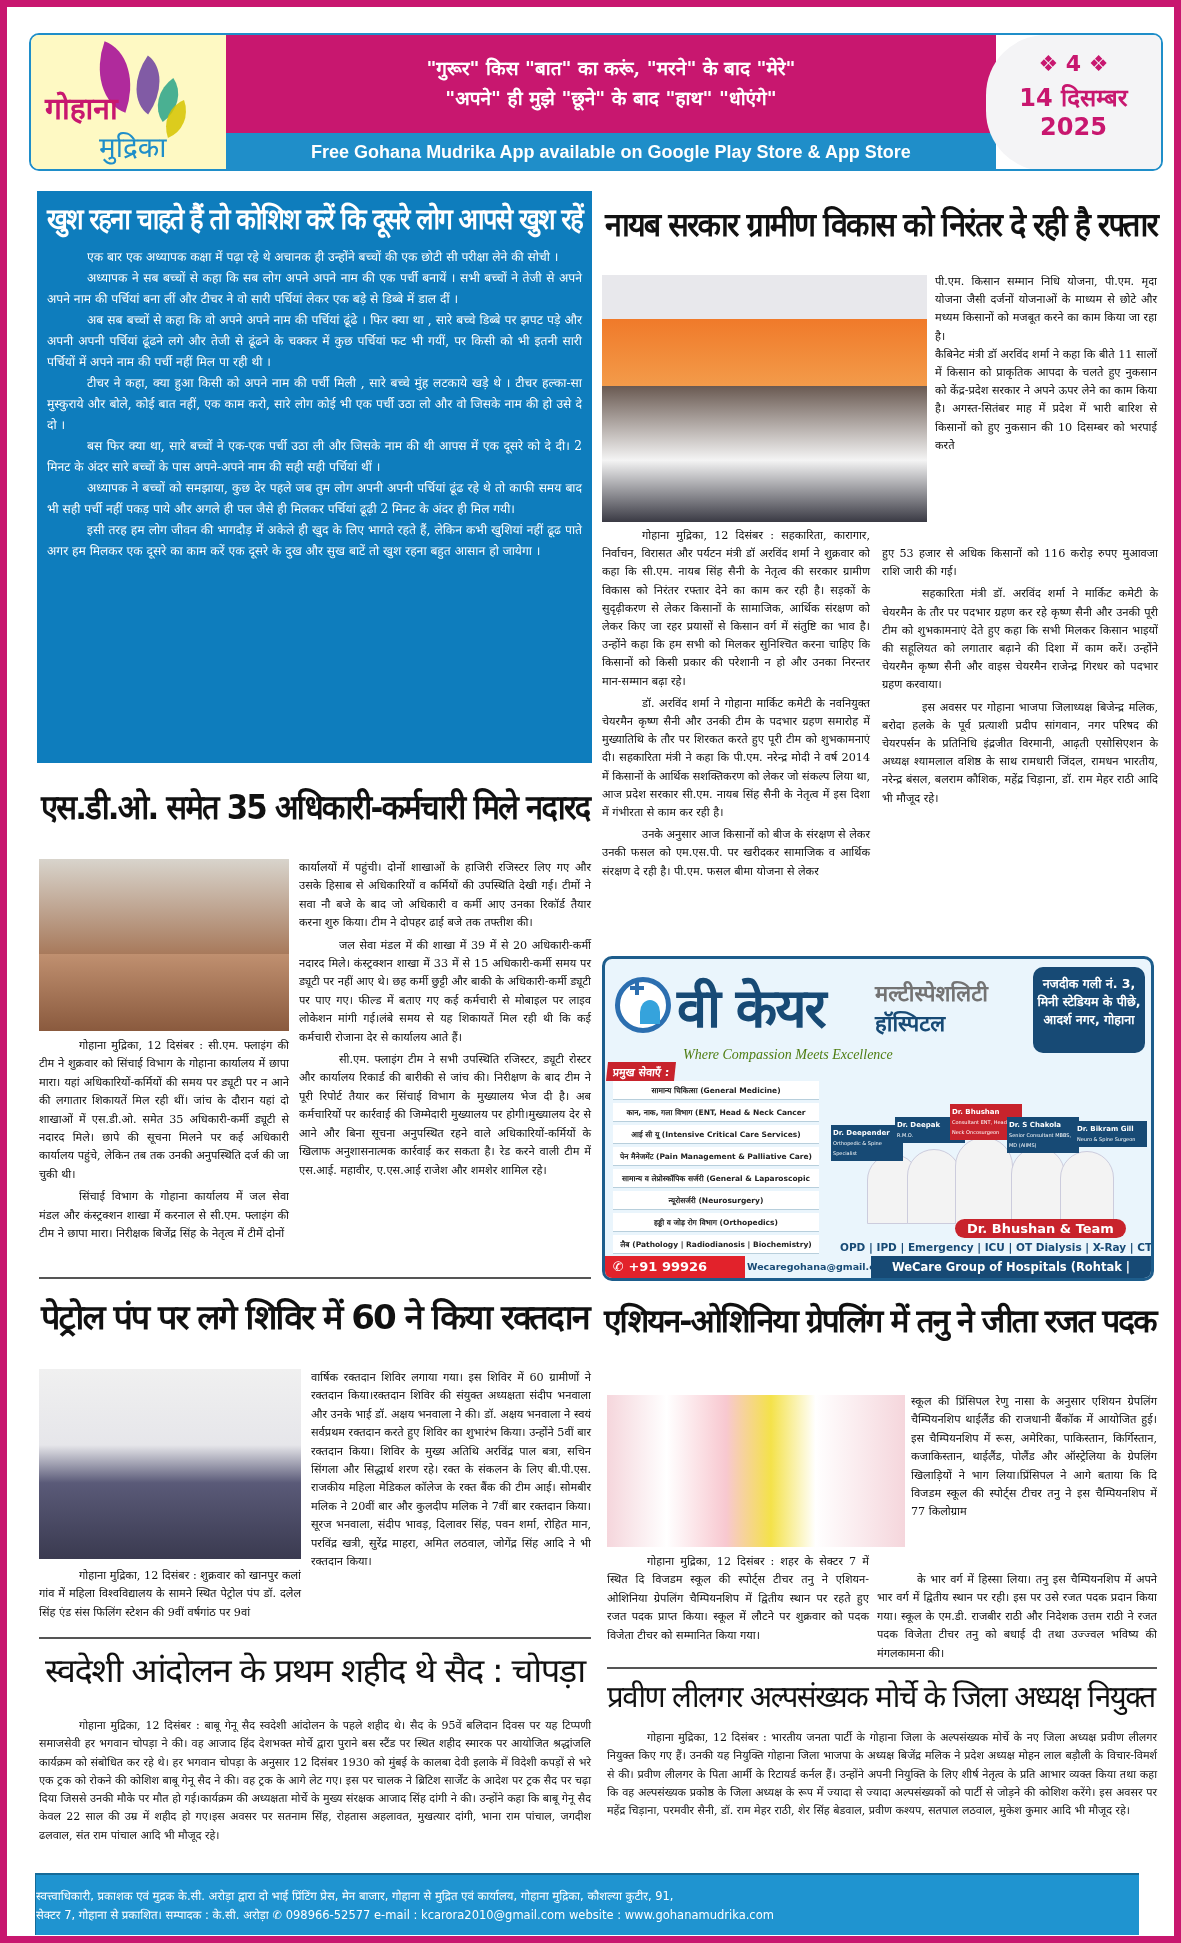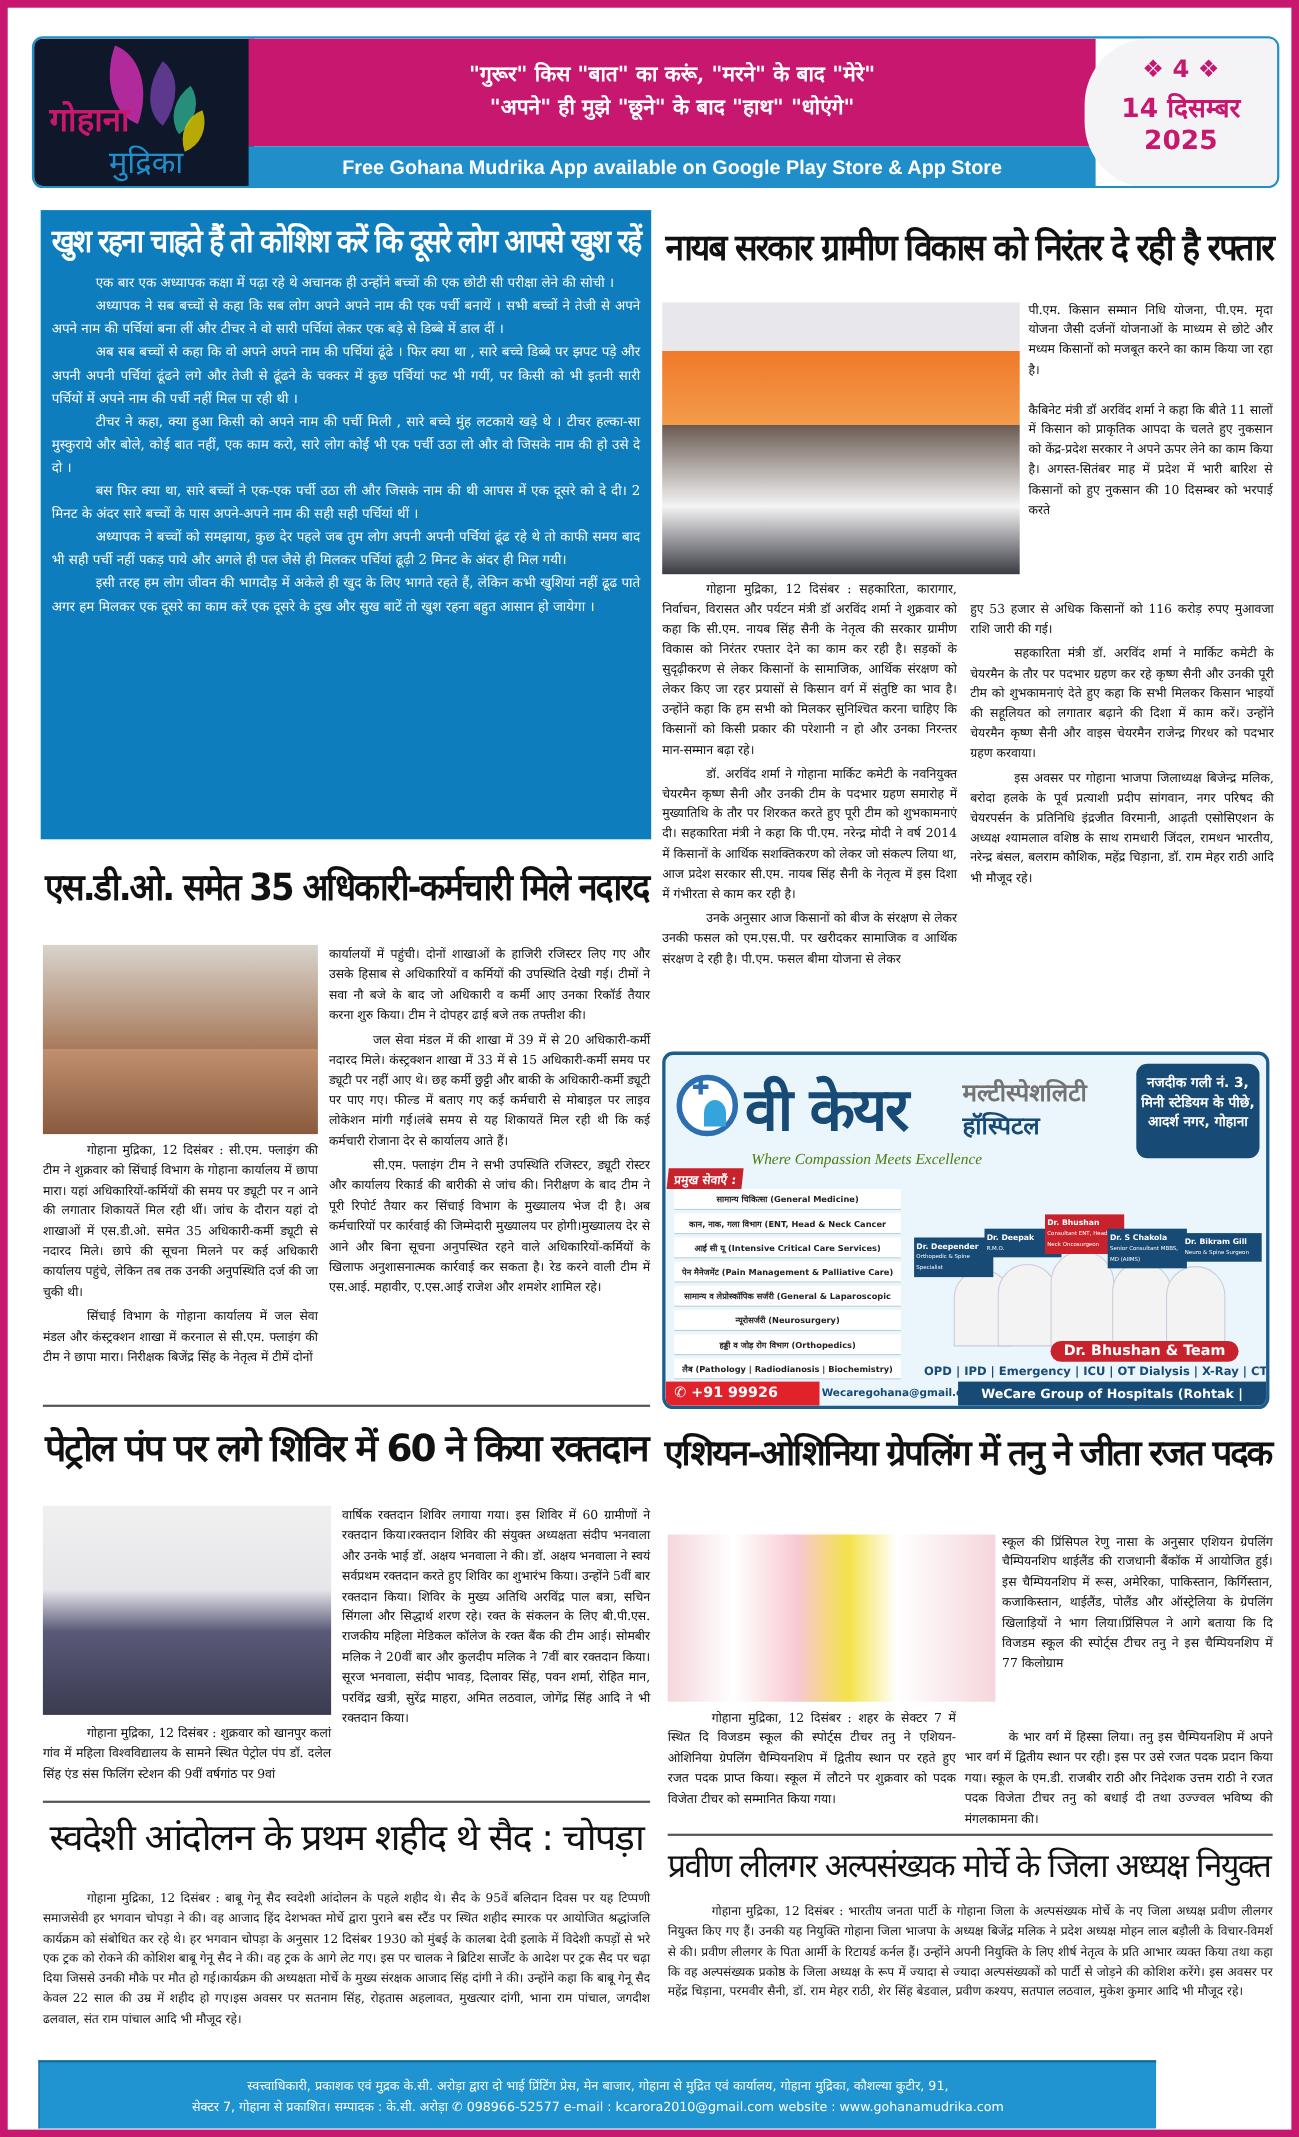--- a/index.html
+++ b/index.html
@@ -1,20 +1,20 @@
 <!DOCTYPE html>
 <html><head>
 <meta charset="utf-8">
 <style>
 *{box-sizing:border-box;margin:0;padding:0}
 html,body{width:1181px;height:1943px;background:#fff;overflow:hidden}
 body{font-family:"DejaVu Serif",serif;color:#111;position:relative}
 .frame{position:absolute;left:0;top:0;width:1181px;height:1943px;border:7px solid #c8176f;background:#fff}
 .masthead{position:absolute;left:22px;top:26px;width:1134px;height:138px;border:2px solid #1f8ec9;border-radius:10px;overflow:hidden;background:#fff}
-.logo-area{position:absolute;left:0;top:0;width:200px;height:136px;background:#0f172a}
+.logo-area{position:absolute;left:0;top:0;width:200px;height:136px;background:#fef9c3}
 .logo-petal{position:absolute;border-radius:0 100% 0 100%}
 .logo-text1{position:absolute;left:14px;top:52px;font-size:30px;font-weight:bold;color:#c8176f;font-family:"DejaVu Sans",sans-serif}
 .logo-text2{position:absolute;left:68px;top:92px;font-size:28px;font-weight:normal;color:#1f8ec9;font-family:"DejaVu Sans",sans-serif}
 .quote-band{position:absolute;left:195px;top:0;width:770px;height:98px;background:#c8176f;color:#fff;text-align:center;font-size:19px;line-height:30px;padding-top:18px;font-weight:bold}
 .app-band{position:absolute;left:195px;top:98px;width:770px;height:38px;background:#1f8ec9;color:#fff;text-align:center;font-size:18px;line-height:38px;font-weight:bold;font-family:"Liberation Sans",sans-serif}
 .date-area{position:absolute;right:0;top:0;width:175px;height:136px;background:#f4f4f6;text-align:center;color:#c8176f;font-family:"DejaVu Sans",sans-serif;border-radius:60px 0 0 60px}
 .date-page{font-size:22px;margin-top:16px;font-weight:bold}
 .date-day{font-size:24px;margin-top:4px;font-weight:bold}
 .date-year{font-size:24px;font-weight:bold}
 .head{font-family:"DejaVu Sans",sans-serif;font-weight:bold;font-size:31px;line-height:44px;white-space:nowrap;letter-spacing:-1.5px;transform-origin:left top}
@@ -35,21 +35,21 @@
 .ad-services-label{position:absolute;left:2px;top:103px;background:#c8232c;color:#fff;font-size:11px;padding:2px 6px;font-weight:bold;transform:skewX(-6deg)}
 .ad-service{position:absolute;left:8px;width:206px;height:19px;background:#fff;border-bottom:1px solid #b8cfdc;font-size:7.5px;line-height:19px;text-align:center;color:#222;font-weight:bold}
 .ad-doc{position:absolute;background:#174a75;color:#fff;font-size:7px;font-weight:bold;padding:3px 2px;line-height:10px}
 .ad-doc.red{background:#c8232c}
 .ad-person{position:absolute;border-radius:40px 40px 0 0;background:#f3f3f3;border:1px solid #ccd}
 .ad-team{position:absolute;left:350px;top:260px;background:#c8232c;color:#fff;font-size:13px;font-weight:bold;padding:2px 12px;border-radius:10px}
 .ad-facilities{position:absolute;left:235px;top:282px;font-size:10.5px;font-weight:bold;color:#174a75;white-space:nowrap}
 .ad-phone{position:absolute;left:0;bottom:0;width:140px;height:22px;background:#e2222b;color:#fff;font-weight:bold;font-size:13px;line-height:22px;padding-left:8px}
 .ad-email{position:absolute;left:142px;bottom:0;width:120px;height:22px;font-size:9.5px;line-height:22px;color:#174a75;font-weight:bold}
 .ad-group{position:absolute;right:0;bottom:0;width:280px;height:22px;background:#174a75;color:#fff;font-weight:bold;font-size:11.5px;line-height:22px;text-align:center}
-.footer{position:absolute;left:28px;top:1866px;width:1016px;height:62px;background:#1f94d0;color:#fff;text-align:center;font-family:"DejaVu Sans",sans-serif;font-size:11.5px;line-height:19px;padding-top:12px;border-top:2px solid #156a98;border-left:1px solid #156a98}
+.footer{position:absolute;left:28px;top:1866px;width:1104px;height:62px;background:#1f94d0;color:#fff;text-align:left;font-family:"DejaVu Sans",sans-serif;font-size:11.5px;line-height:19px;padding-top:12px;border-top:2px solid #156a98;border-left:1px solid #156a98}
 </style>
 </head>
 <body>
 
 <div class="frame">
 
   <div class="masthead">
     <div class="logo-area">
       <div class="logo-petal" style="left:62px;top:12px;width:44px;height:60px;background:#b02a9c;transform:rotate(20deg)"></div>
       <div class="logo-petal" style="left:100px;top:26px;width:34px;height:48px;background:#6b3fa0;opacity:.85;transform:rotate(35deg)"></div>
@@ -77,21 +77,21 @@
     <p>अब सब बच्चों से कहा कि वो अपने अपने नाम की पर्चियां ढूंढे । फिर क्या था , सारे बच्चे डिब्बे पर झपट पड़े और अपनी अपनी पर्चियां ढूंढने लगे और तेजी से ढूंढने के चक्कर में कुछ पर्चियां फट भी गयीं, पर किसी को भी इतनी सारी पर्चियों में अपने नाम की पर्ची नहीं मिल पा रही थी ।</p>
     <p>टीचर ने कहा, क्या हुआ किसी को अपने नाम की पर्ची मिली , सारे बच्चे मुंह लटकाये खड़े थे । टीचर हल्का-सा मुस्कुराये और बोले, कोई बात नहीं, एक काम करो, सारे लोग कोई भी एक पर्ची उठा लो और वो जिसके नाम की हो उसे दे दो ।</p>
     <p>बस फिर क्या था, सारे बच्चों ने एक-एक पर्ची उठा ली और जिसके नाम की थी आपस में एक दूसरे को दे दी। 2 मिनट के अंदर सारे बच्चों के पास अपने-अपने नाम की सही सही पर्चियां थीं ।</p>
     <p>अध्यापक ने बच्चों को समझाया, कुछ देर पहले जब तुम लोग अपनी अपनी पर्चियां ढूंढ रहे थे तो काफी समय बाद भी सही पर्ची नहीं पकड़ पाये और अगले ही पल जैसे ही मिलकर पर्चियां ढूढ़ी 2 मिनट के अंदर ही मिल गयी।</p>
     <p>इसी तरह हम लोग जीवन की भागदौड़ में अकेले ही खुद के लिए भागते रहते हैं, लेकिन कभी खुशियां नहीं ढूढ पाते अगर हम मिलकर एक दूसरे का काम करें एक दूसरे के दुख और सुख बाटें तो खुश रहना बहुत आसान हो जायेगा ।</p>
   </div>
 
   <div class="head" style="position: absolute; left: 598px; top: 196px; font-size: 33px; letter-spacing: -2px; transform: scaleX(0.924623);">नायब सरकार ग्रामीण विकास को निरंतर दे रही है रफ्तार</div>
   <div class="photo" style="left:595px;top:268px;width:325px;height:247px;background:linear-gradient(180deg,#e8e8ec 0%,#e8e8ec 18%,#f07a2a 18%,#f39b4a 45%,#6a5a52 45%,#f4f4f4 75%,#3a3a44 100%)"></div>
   <div class="col" style="left:928px;top:266px;width:222px;font-size:11.2px;line-height:18.2px">
-    <p style="text-indent:0;margin-bottom:18px">पी.एम. किसान सम्मान निधि योजना, पी.एम. मृदा योजना जैसी दर्जनों योजनाओं के माध्यम से छोटे और मध्यम किसानों को मजबूत करने का काम किया जा रहा है।</p>
+    <p style="text-indent:0;margin-bottom:0">पी.एम. किसान सम्मान निधि योजना, पी.एम. मृदा योजना जैसी दर्जनों योजनाओं के माध्यम से छोटे और मध्यम किसानों को मजबूत करने का काम किया जा रहा है।</p>
     <p style="text-indent:0">कैबिनेट मंत्री डॉ अरविंद शर्मा ने कहा कि बीते 11 सालों में किसान को प्राकृतिक आपदा के चलते हुए नुकसान को केंद्र-प्रदेश सरकार ने अपने ऊपर लेने का काम किया है। अगस्त-सितंबर माह में प्रदेश में भारी बारिश से किसानों को हुए नुकसान की 10 दिसम्बर को भरपाई करते</p>
   </div>
   <div class="col" style="left:595px;top:520px;width:268px;font-size:11.2px;line-height:18.2px">
     <p>गोहाना मुद्रिका, 12 दिसंबर  : सहकारिता, कारागार, निर्वाचन, विरासत और पर्यटन मंत्री डॉ अरविंद शर्मा ने शुक्रवार को कहा कि सी.एम. नायब सिंह सैनी के नेतृत्व की सरकार ग्रामीण विकास को निरंतर रफ्तार देने का काम कर रही है। सड़कों के सुदृढ़ीकरण से लेकर किसानों के सामाजिक, आर्थिक संरक्षण को लेकर किए जा रहर प्रयासों से किसान वर्ग में संतुष्टि का भाव है। उन्होंने कहा कि हम सभी को मिलकर सुनिश्चित करना चाहिए कि किसानों को किसी प्रकार की परेशानी न हो और उनका निरन्तर मान-सम्मान बढ़ा रहे।</p>
     <p>डॉ. अरविंद शर्मा ने गोहाना मार्किट कमेटी के नवनियुक्त चेयरमैन कृष्ण सैनी और उनकी टीम के पदभार ग्रहण समारोह में मुख्यातिथि के तौर पर शिरकत करते हुए पूरी टीम को शुभकामनाएं दी। सहकारिता मंत्री ने कहा कि पी.एम. नरेन्द्र मोदी ने वर्ष 2014 में किसानों के आर्थिक सशक्तिकरण को लेकर जो संकल्प लिया था, आज प्रदेश सरकार सी.एम. नायब सिंह सैनी के नेतृत्व में इस दिशा में गंभीरता से काम कर रही है।</p>
     <p>उनके अनुसार आज किसानों को बीज के संरक्षण से लेकर उनकी फसल को एम.एस.पी. पर खरीदकर सामाजिक व आर्थिक संरक्षण दे रही है। पी.एम. फसल बीमा योजना से लेकर</p>
   </div>
   <div class="col" style="left:875px;top:538px;width:276px;font-size:11.2px;line-height:18.2px">
     <p style="text-indent:0">हुए 53 हजार से अधिक किसानों को 116 करोड़ रुपए मुआवजा राशि जारी की गई।</p>
     <p>सहकारिता मंत्री डॉ. अरविंद शर्मा ने  मार्किट कमेटी के चेयरमैन के तौर पर पदभार ग्रहण कर रहे कृष्ण सैनी और उनकी पूरी टीम को शुभकामनाएं देते हुए कहा कि सभी मिलकर किसान भाइयों की सहूलियत को लगातार बढ़ाने की दिशा में काम करें। उन्होंने चेयरमैन कृष्ण सैनी और वाइस चेयरमैन राजेन्द्र गिरधर को पदभार ग्रहण करवाया।</p>

